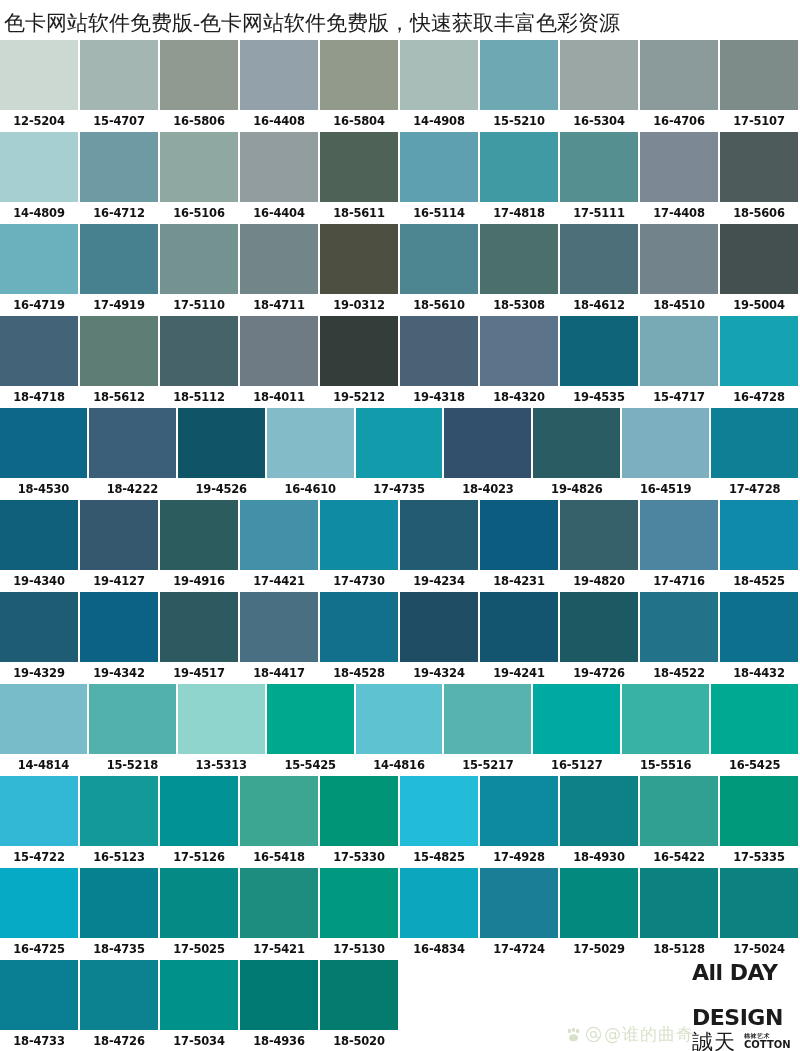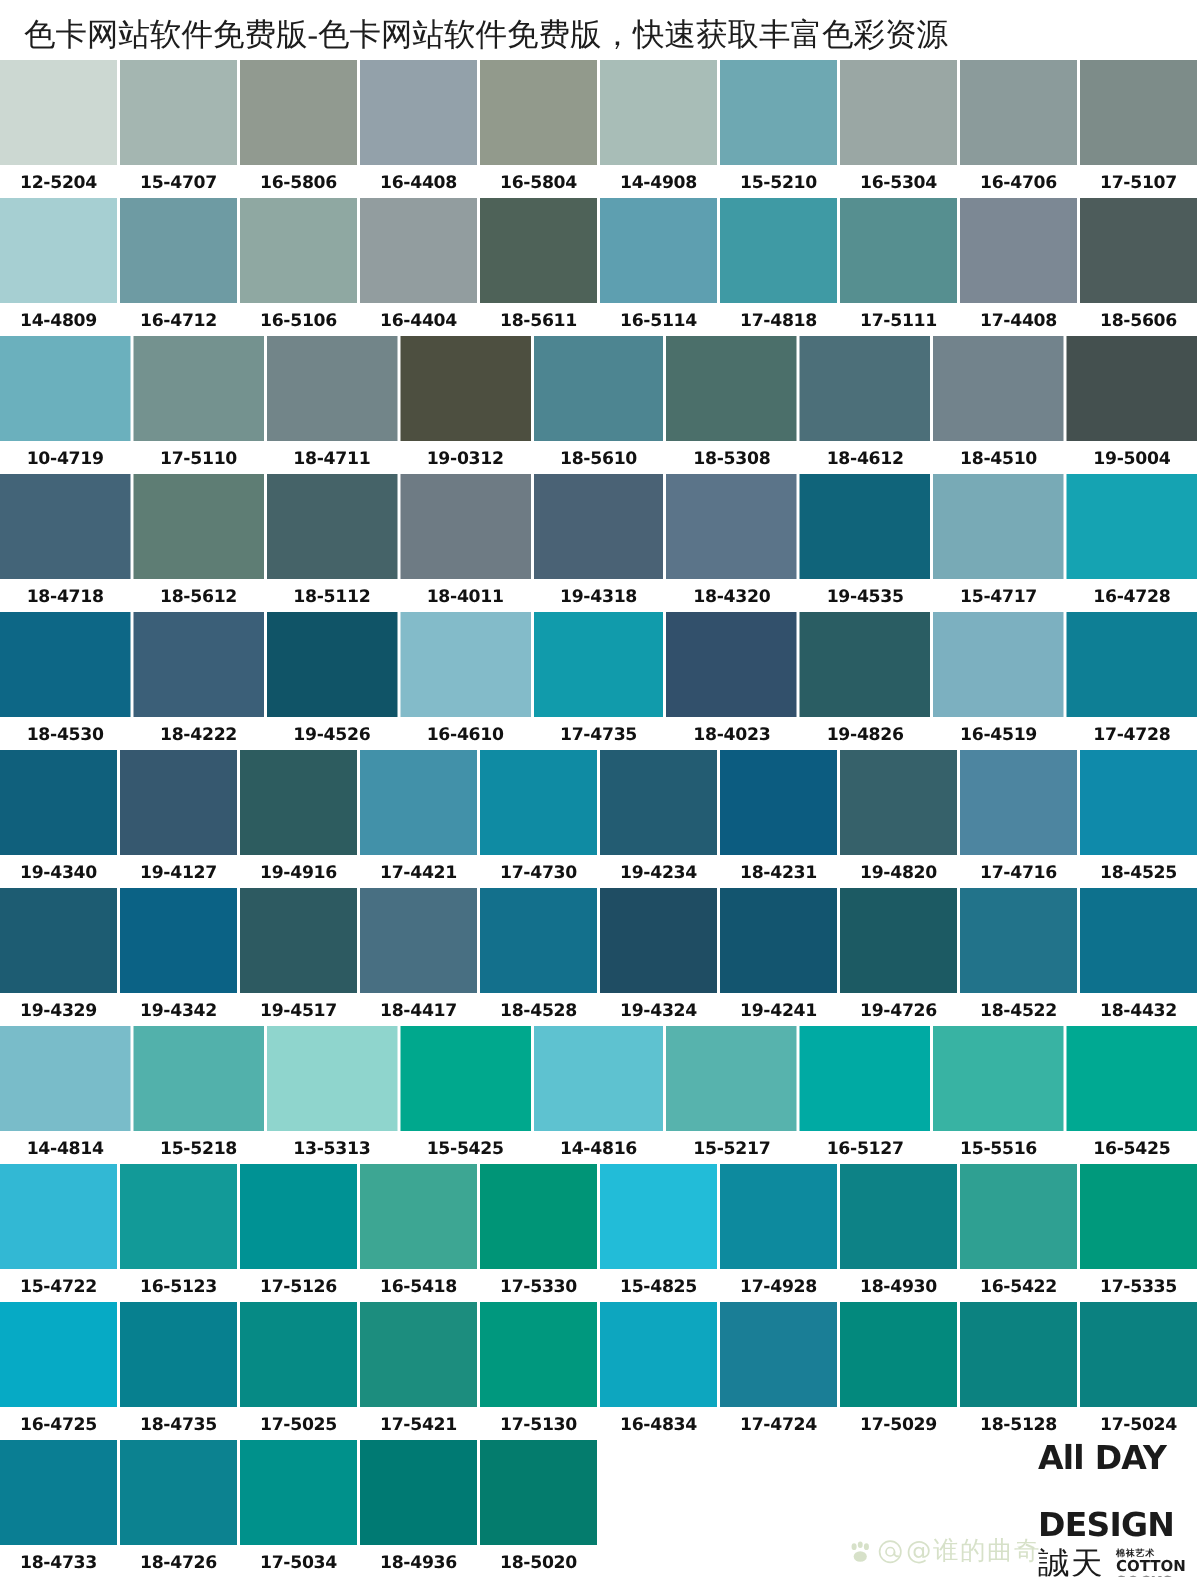--- a/index.html
+++ b/index.html
@@ -32,21 +32,21 @@
     z-index: 40;
     display: flex;
     align-items: center;
     overflow: hidden;
   }
   #header-title {
     font-size: 21px;
     line-height: 27px;
     color: #1d1d1d;
     white-space: nowrap;
-    padding-left: 16px;
+    padding-left: 4px;
     letter-spacing: 0px;
     background: rgba(255,255,255,0.80);
     font-family: Liberation Serif, serif;
     font-weight: 400;
   }
 
   
   #palette {
     position: absolute;
     left: 0;
@@ -261,21 +261,25 @@
           <div class="swatch-label">17-4408</div>
         </div>
         <div class="swatch-cell">
           <div class="swatch-color" style="background: rgb(77, 92, 91);"></div>
           <div class="swatch-label">18-5606</div>
         </div>
       </div>
       <div class="palette-row">
         <div class="swatch-cell">
           <div class="swatch-color" style="background: rgb(107, 176, 189);"></div>
-          <div class="swatch-label">10-4719</div>
+          <div class="swatch-label">16-4719</div>
+        </div>
+        <div class="swatch-cell">
+          <div class="swatch-color" style="background: rgb(71, 129, 143);"></div>
+          <div class="swatch-label">17-4919</div>
         </div>
         <div class="swatch-cell">
           <div class="swatch-color" style="background: rgb(116, 146, 143);"></div>
           <div class="swatch-label">17-5110</div>
         </div>
         <div class="swatch-cell">
           <div class="swatch-color" style="background: rgb(114, 133, 137);"></div>
           <div class="swatch-label">18-4711</div>
         </div>
         <div class="swatch-cell">
@@ -312,20 +316,24 @@
           <div class="swatch-color" style="background: rgb(94, 125, 116);"></div>
           <div class="swatch-label">18-5612</div>
         </div>
         <div class="swatch-cell">
           <div class="swatch-color" style="background: rgb(69, 99, 104);"></div>
           <div class="swatch-label">18-5112</div>
         </div>
         <div class="swatch-cell">
           <div class="swatch-color" style="background: rgb(110, 123, 132);"></div>
           <div class="swatch-label">18-4011</div>
+        </div>
+        <div class="swatch-cell">
+          <div class="swatch-color" style="background: rgb(51, 62, 59);"></div>
+          <div class="swatch-label">19-5212</div>
         </div>
         <div class="swatch-cell">
           <div class="swatch-color" style="background: rgb(74, 98, 117);"></div>
           <div class="swatch-label">19-4318</div>
         </div>
         <div class="swatch-cell">
           <div class="swatch-color" style="background: rgb(91, 116, 137);"></div>
           <div class="swatch-label">18-4320</div>
         </div>
         <div class="swatch-cell">

